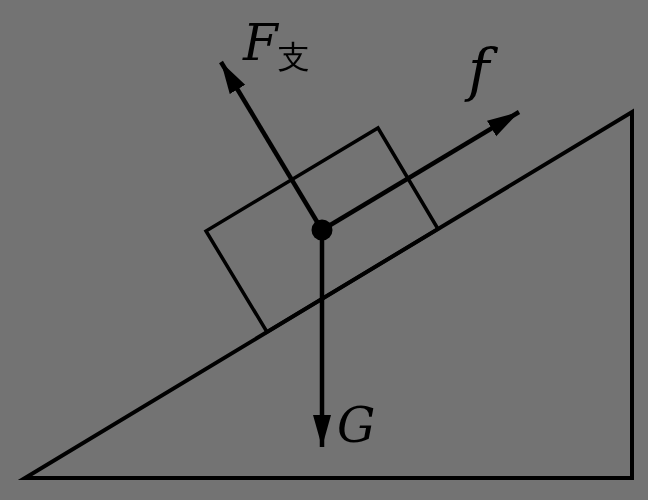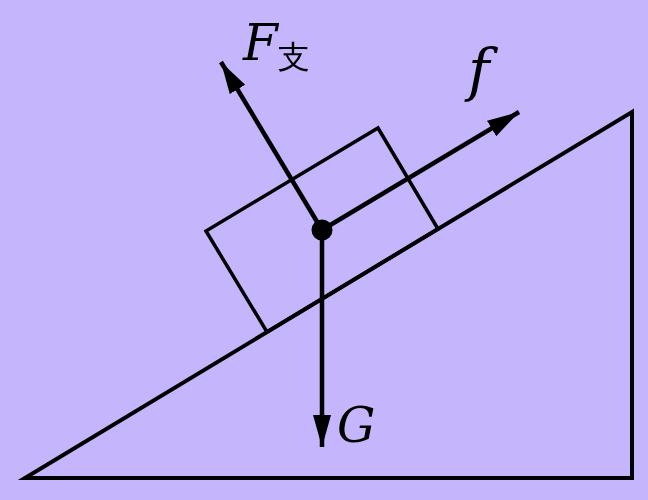--- a/index.html
+++ b/index.html
@@ -4,21 +4,21 @@
 <style>
   html, body {
     margin: 0;
     padding: 0;
     background: #ffffff;
   }
   .stage {
     position: relative;
     width: 648px;
     height: 500px;
-    background: #c4b5fd;
+    background: #737373;
     overflow: hidden;
   }
   svg {
     display: block;
   }
   .lbl {
     font-family: "DejaVu Serif", "Liberation Serif", serif;
     font-style: italic;
     fill: #000000;
   }

